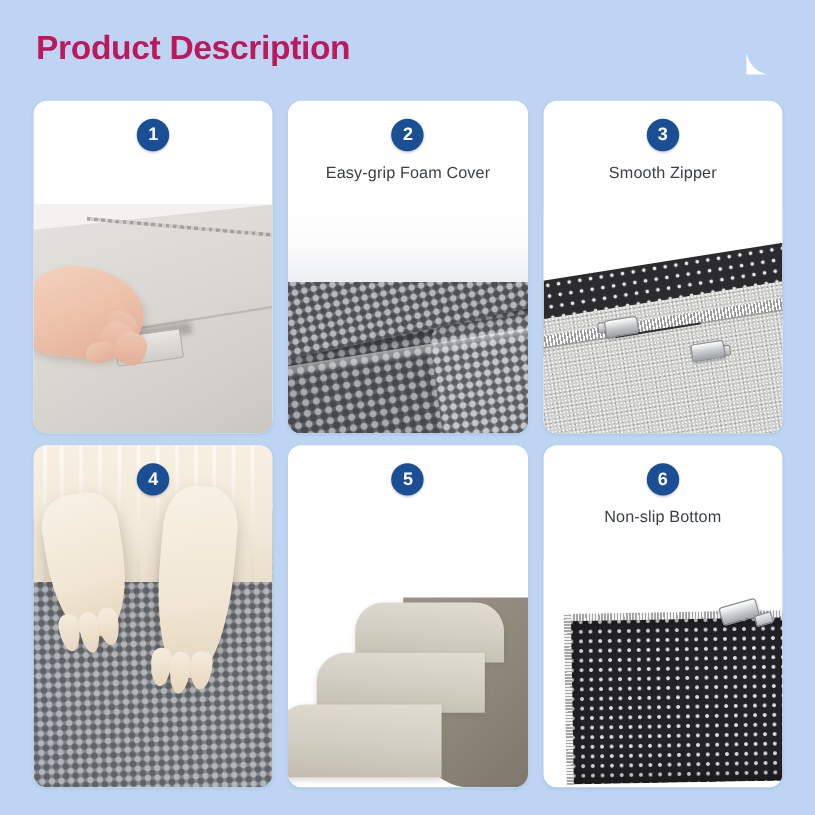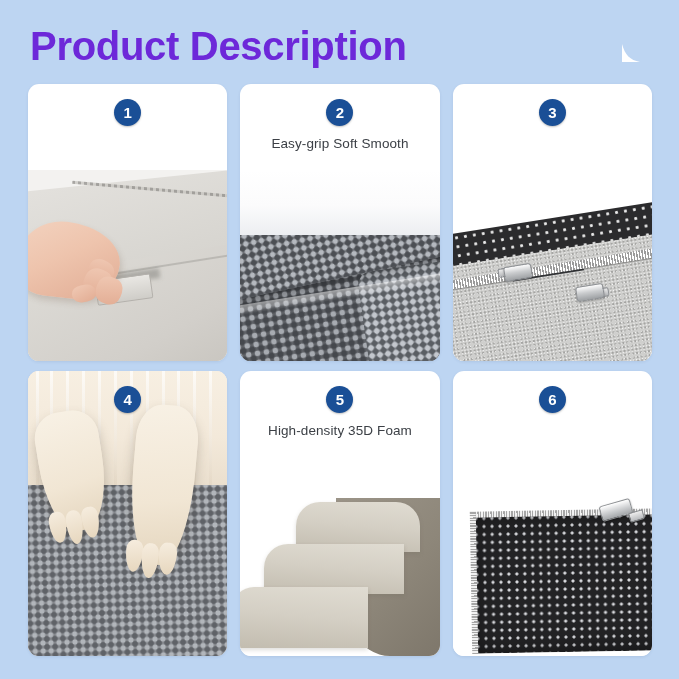--- a/index.html
+++ b/index.html
@@ -27,24 +27,24 @@
   .header {
     position: absolute;
     left: 0; top: 0;
     width: 679px;
     height: 84px;
   }
   .page-title {
     position: absolute;
     left: 30px;
     top: 24px;
-    font-size: 40px;
+    font-size: 28px;
     font-weight: bold;
     letter-spacing: -0.3px;
-    color: #6d28d9;
+    color: #be185d;
     white-space: nowrap;
   }
   .corner-mark {
     position: absolute;
     right: 37px;
     top: 42px;
     width: 22px;
     height: 22px;
   }
 
@@ -466,37 +466,38 @@
       <div class="photo lower p2">
         <div class="chenille dots"></div>
         <div class="fold-b"></div>
         <div class="fold-c"></div>
         <div class="crease"></div>
         <div class="fold-a"></div>
         <div class="white-top"></div>
       </div>
       <div class="card-head">
         <div class="badge">2</div>
-        <div class="card-label">Easy-grip Soft Smooth</div>
+        <div class="card-label">Easy-grip Foam Cover</div>
       </div>
     </div>
 
     <div class="card">
       <div class="photo lower-2 p3">
         <div class="dotted-top"></div>
         <div class="gray-body"></div>
         <div class="zip-gap"></div>
         <div class="zip-tape"></div>
         <div class="pull-tab tab1"></div>
         <div class="pull pull1"></div>
         <div class="pull-tab tab2"></div>
         <div class="pull pull2"></div>
       </div>
       <div class="card-head">
         <div class="badge">3</div>
+        <div class="card-label">Smooth Zipper</div>
       </div>
     </div>
 
     <div class="card">
       <div class="photo full p4">
         <div class="mat"></div>
         <div class="fur">
           <div class="fur-strand" style="left:4%"></div>
           <div class="fur-strand" style="left:11%"></div>
           <div class="fur-strand" style="left:19%"></div>
@@ -528,31 +529,31 @@
 
     <div class="card">
       <div class="photo lower-2 p5">
         <div class="side"></div>
         <div class="step s-top"></div>
         <div class="step s-mid"></div>
         <div class="step s-bot"></div>
       </div>
       <div class="card-head">
         <div class="badge">5</div>
-        <div class="card-label">High-density 35D Foam</div>
       </div>
     </div>
 
     <div class="card">
       <div class="photo lower-2 p6">
         <div class="panel"></div>
         <div class="edge-tape"></div>
         <div class="edge-left"></div>
         <div class="pull"></div>
         <div class="pull-tab"></div>
       </div>
       <div class="card-head">
         <div class="badge">6</div>
+        <div class="card-label">Non-slip Bottom</div>
       </div>
     </div>
 
   </div>
 </div>
 
 </body></html>

